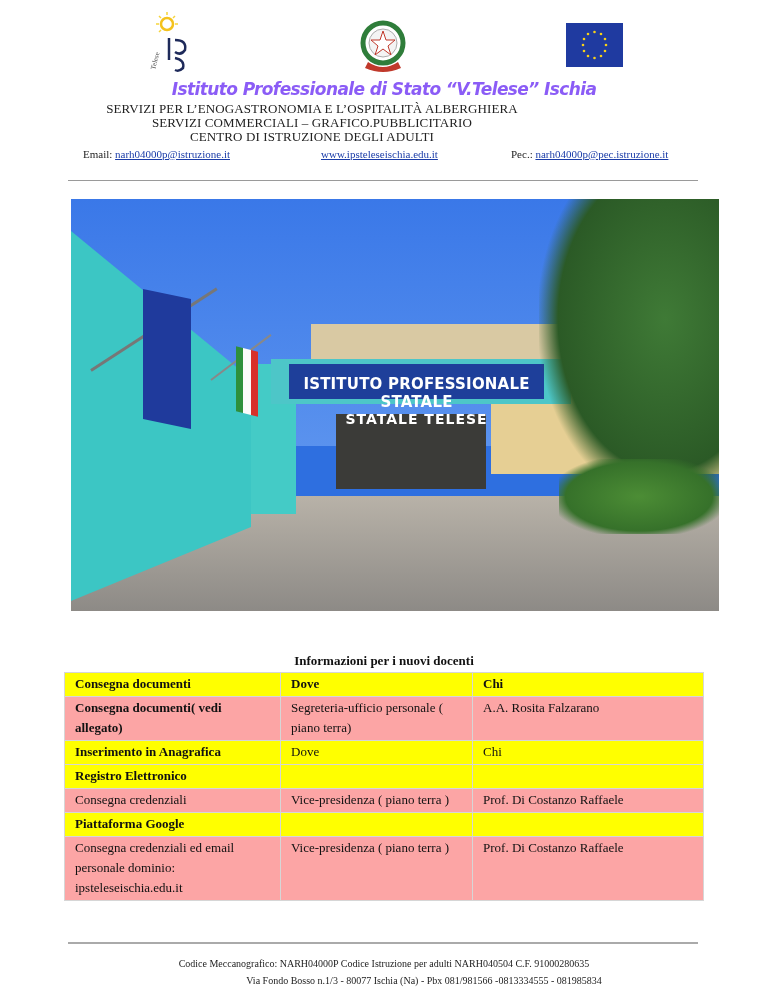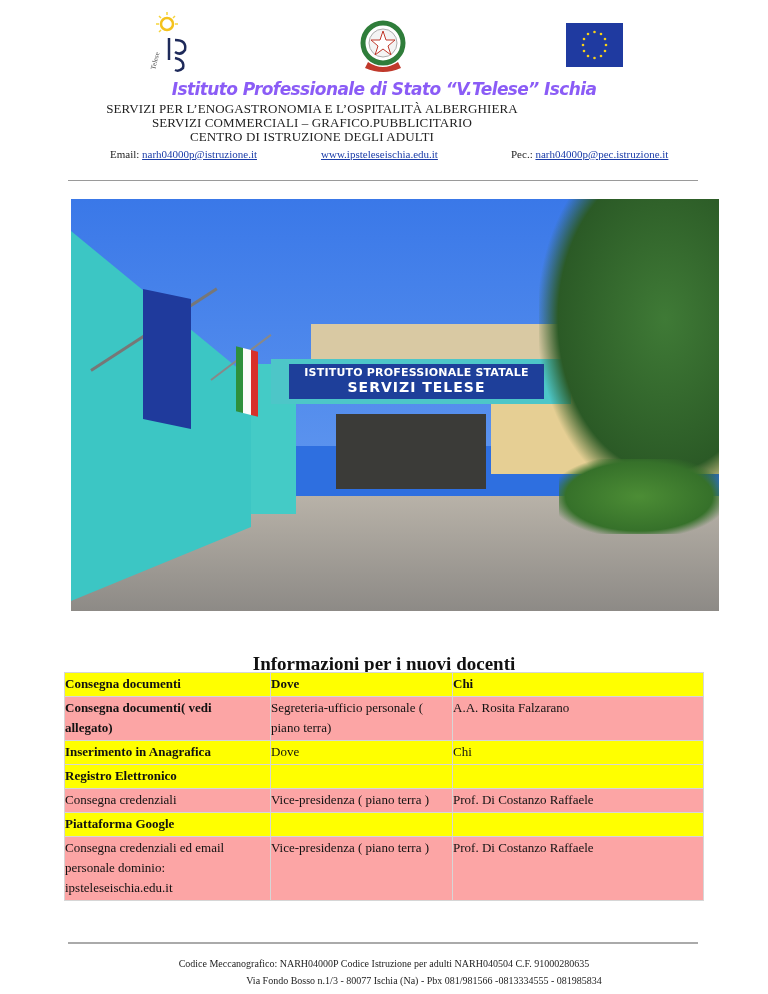--- a/index.html
+++ b/index.html
@@ -11,52 +11,52 @@
   #logo-eu { left:566px; top:23px; width:57px; height:44px; background:#1f3aa0; }
 
   .title { position:absolute; left:0; width:768px; text-align:center; top:79px; font-family:"DejaVu Sans", sans-serif; font-style:italic; font-weight:bold; font-size:17px; letter-spacing:-0.6px; color:#8b5cf6; }
   .subtitle { position:absolute; left:0; width:624px; text-align:center; font-size:13px; letter-spacing:0.1px; color:#222; }
   #sub1 { top:101px; }
   #sub2 { top:115px; }
   #sub3 { top:129px; }
 
   .contacts { position:absolute; top:148px; font-size:11px; color:#222; }
   .contacts a { color:#1a3ca8; text-decoration:underline; }
-  #c-email { left:110px; }
+  #c-email { left:83px; }
   #c-web { left:321px; }
   #c-pec { left:511px; }
 
   .rule { position:absolute; left:68px; width:630px; height:1px; background:#9a9a9a; }
   #rule-top { top:180px; }
   #rule-bottom { top:942px; height:2px; background:#aaa; }
 
   
   #photo { position:absolute; left:71px; top:199px; width:648px; height:412px; overflow:hidden; background:#2e6fe0; }
   #photo .sky { position:absolute; left:0; top:0; width:100%; height:60%; background:linear-gradient(#3a78e8, #5a92ee); }
   #photo .ground { position:absolute; left:0; top:72%; width:100%; height:28%; background:linear-gradient(#b8b2a8, #8d8a86); }
   #photo .wall-left { position:absolute; left:0; top:32px; width:180px; height:370px; background:#3cc6c4; clip-path:polygon(0 0, 100% 40%, 100% 80%, 0 100%); }
   #photo .wall-mid { position:absolute; left:165px; top:165px; width:60px; height:150px; background:#44cbc6; }
   #photo .building { position:absolute; left:240px; top:125px; width:250px; height:40px; background:#d9c9a3; }
   #photo .building-right { position:absolute; left:420px; top:165px; width:230px; height:110px; background:#e6cf94; }
   #photo .canopy { position:absolute; left:200px; top:160px; width:300px; height:45px; background:#4dc6c8; }
   #photo .sign { position:absolute; left:218px; top:165px; width:255px; height:35px; background:#1e3f9a; color:#fff; font-family:"DejaVu Sans", sans-serif; font-weight:bold; text-align:center; }
-  #photo .sign .l1 { font-size:11px; margin-top:2px; letter-spacing:0.2px; }
+  #photo .sign .l1 { font-size:15px; margin-top:11px; letter-spacing:0.2px; }
   #photo .sign .l2 { font-size:14px; letter-spacing:1px; }
   #photo .entrance { position:absolute; left:265px; top:215px; width:150px; height:75px; background:#3b3b38; }
   #photo .tree { position:absolute; right:-30px; top:0; width:210px; height:300px; background:radial-gradient(ellipse at 60% 40%, #3f7a36, #2b5a26 60%, transparent 72%); }
   #photo .hedge { position:absolute; right:0; top:260px; width:160px; height:75px; background:radial-gradient(ellipse at 50% 50%, #4c8d35, #36712a 65%, transparent 80%); }
   #photo .flag-eu { position:absolute; left:72px; top:95px; width:48px; height:130px; background:#1f3a9c; transform:skewY(12deg); }
   #photo .flag-it { position:absolute; left:165px; top:150px; width:22px; height:65px; background:linear-gradient(90deg,#2e8f3c 33%,#fafafa 33% 66%,#d8302a 66%); transform:skewY(14deg); }
   #photo .pole1 { position:absolute; left:20px; top:170px; width:150px; height:3px; background:#777; transform:rotate(-33deg); transform-origin:left; }
   #photo .pole2 { position:absolute; left:140px; top:180px; width:75px; height:2px; background:#888; transform:rotate(-37deg); transform-origin:left; }
 
   
-  .table-caption { position:absolute; left:0; width:768px; top:653px; text-align:center; font-weight:bold; font-size:19px; color:#111; }
+  .table-caption { position:absolute; left:0; width:768px; top:653px; text-align:center; font-weight:bold; font-size:13px; color:#111; }
   table.info { position:absolute; left:64px; top:672px; width:640px; border-collapse:collapse; font-size:13px; }
-  table.info td { border:1px solid #d6d6d6; padding:1px 8px 2px 0; vertical-align:top; line-height:20px; }
+  table.info td { border:1px solid #d6d6d6; padding:1px 8px 2px 10px; vertical-align:top; line-height:20px; }
   table.info tr.hdr td { background:#ffff00; }
   table.info tr.body td { background:#fca5a5; }
   table.info td.c1 { width:197px; }
   table.info td.c2 { width:173px; }
   .b { font-weight:bold; }
 
   .footer { position:absolute; left:0; width:768px; text-align:center; font-size:10px; color:#222; }
   #f1 { top:958px; }
   #f2 { top:975px;margin-left:40px; }
 </style>
@@ -127,21 +127,21 @@
   <div class="sky"></div>
   <div class="building"></div>
   <div class="building-right"></div>
   <div class="ground"></div>
   <div class="wall-mid"></div>
   <div class="wall-left"></div>
   <div class="canopy"></div>
   <div class="entrance"></div>
   <div class="sign">
     <div class="l1">ISTITUTO PROFESSIONALE STATALE</div>
-    <div class="l2">SERVIZI  TELESE</div>
+    <div class="l2">STATALE  TELESE</div>
   </div>
   <div class="tree"></div>
   <div class="hedge"></div>
   <div class="pole1"></div>
   <div class="pole2"></div>
   <div class="flag-eu"></div>
   <div class="flag-it"></div>
 </div>
 
 <div class="table-caption">Informazioni per i nuovi docenti</div>

